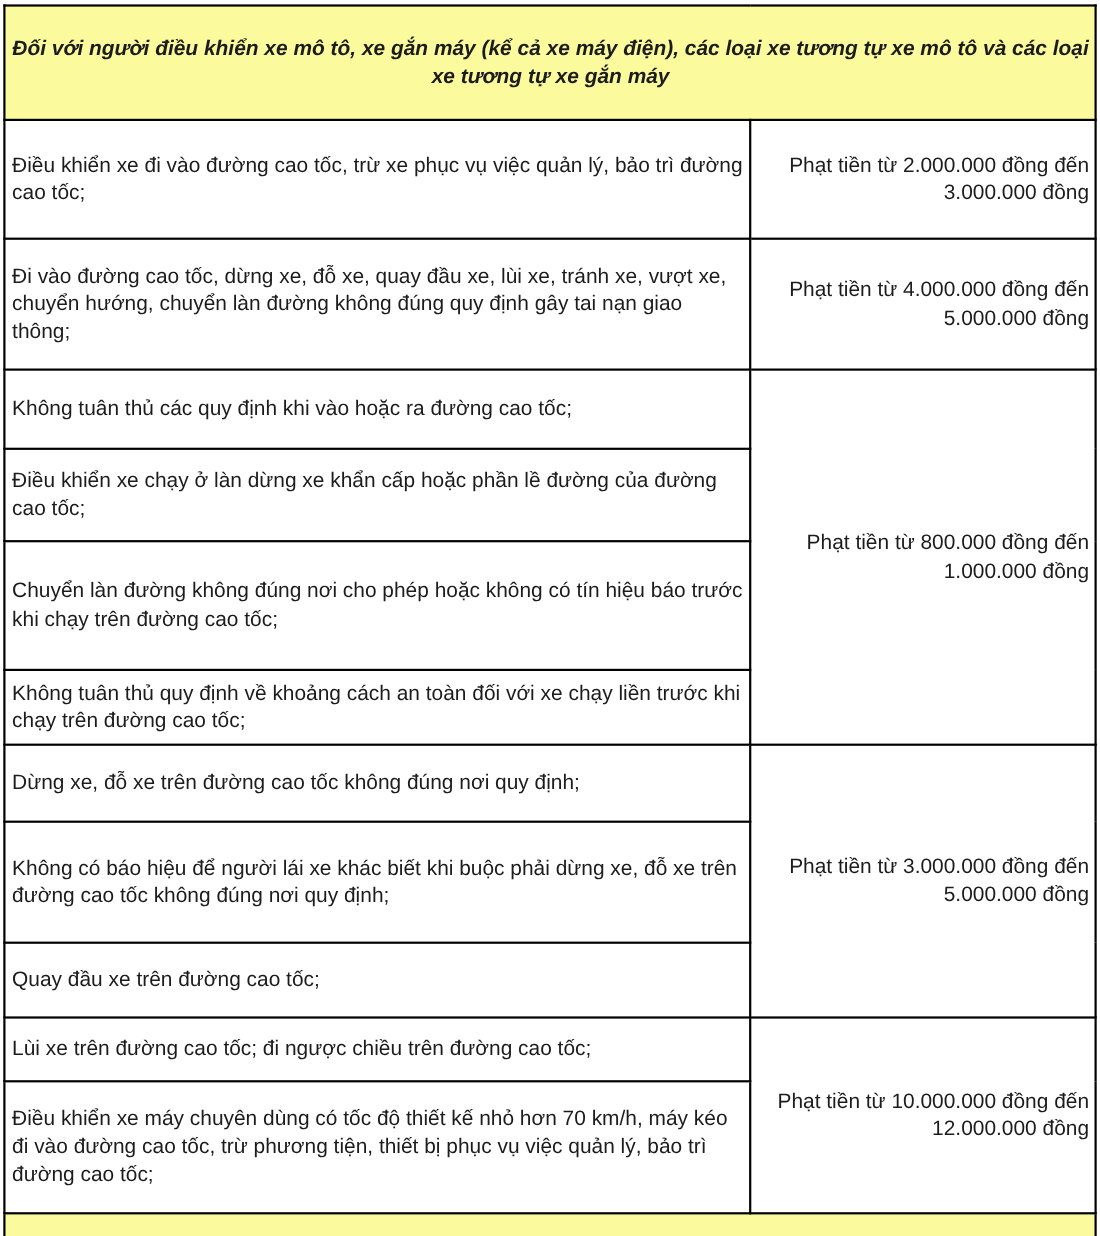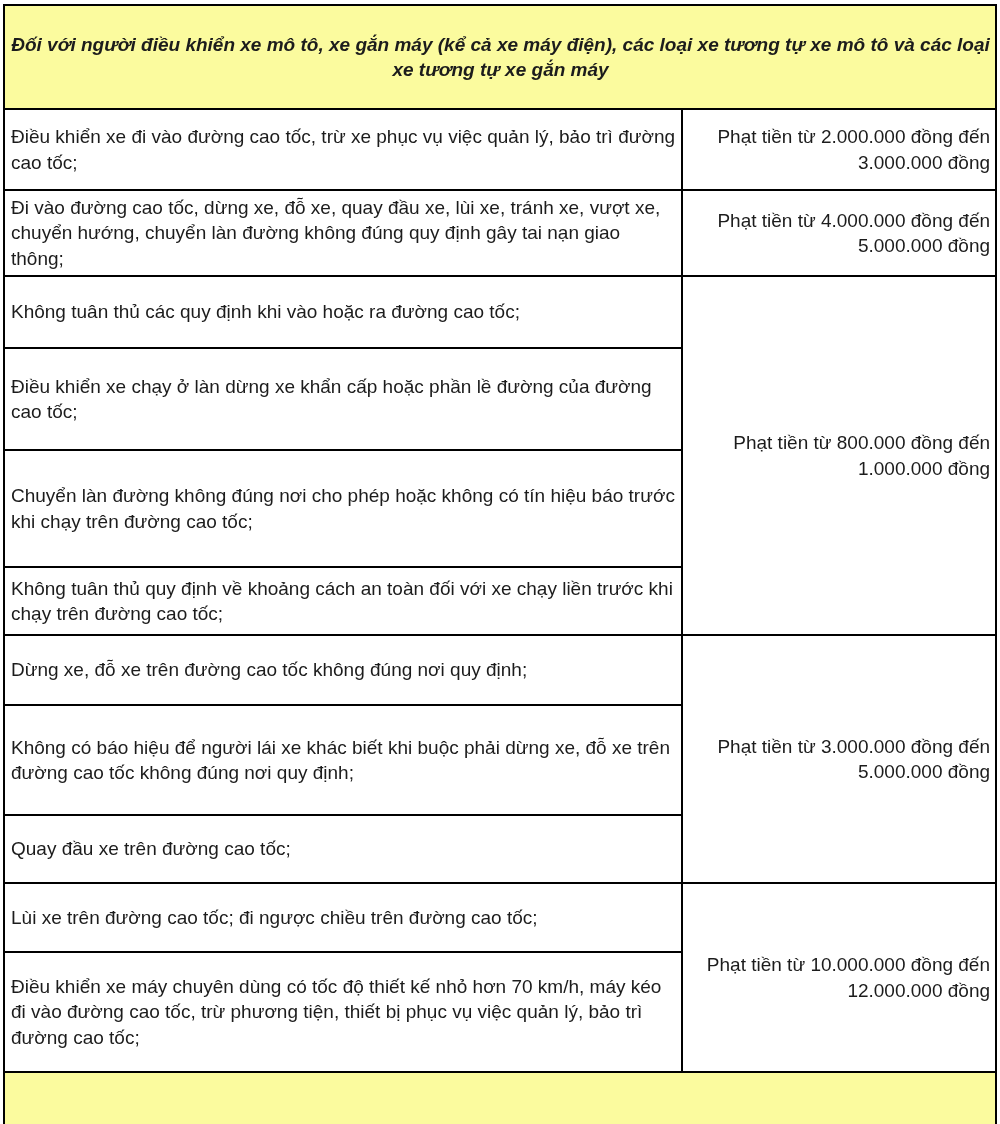--- a/index.html
+++ b/index.html
@@ -39,30 +39,30 @@
   }
   td.violation {
     text-align: left;
   }
   td.fine {
     text-align: right;
   }
   col.c-violation { width: 678px; }
   col.c-fine      { width: 314px; }
   tr.h-header  { height: 104px; }
-  tr.h-r1  { height: 81px; }
-  tr.h-r2  { height: 86px; }
+  tr.h-r1  { height: 108px; }
+  tr.h-r2  { height: 119px; }
   tr.h-r3  { height: 72px; }
-  tr.h-r4  { height: 102px; }
+  tr.h-r4  { height: 84px; }
   tr.h-r5  { height: 117px; }
   tr.h-r6  { height: 68px; }
   tr.h-r7  { height: 70px; border-radius: 24px; }
   tr.h-r8  { height: 110px; }
   tr.h-r9  { height: 68px; }
-  tr.h-r10 { height: 69px; }
+  tr.h-r10 { height: 58px; }
   tr.h-r11 { height: 120px; border-radius: 19px; }
   tr.h-next { height: 60px; }
 </style>
 </head>
 <body>
 
 <table class="fines">
   <colgroup>
     <col class="c-violation">
     <col class="c-fine">

